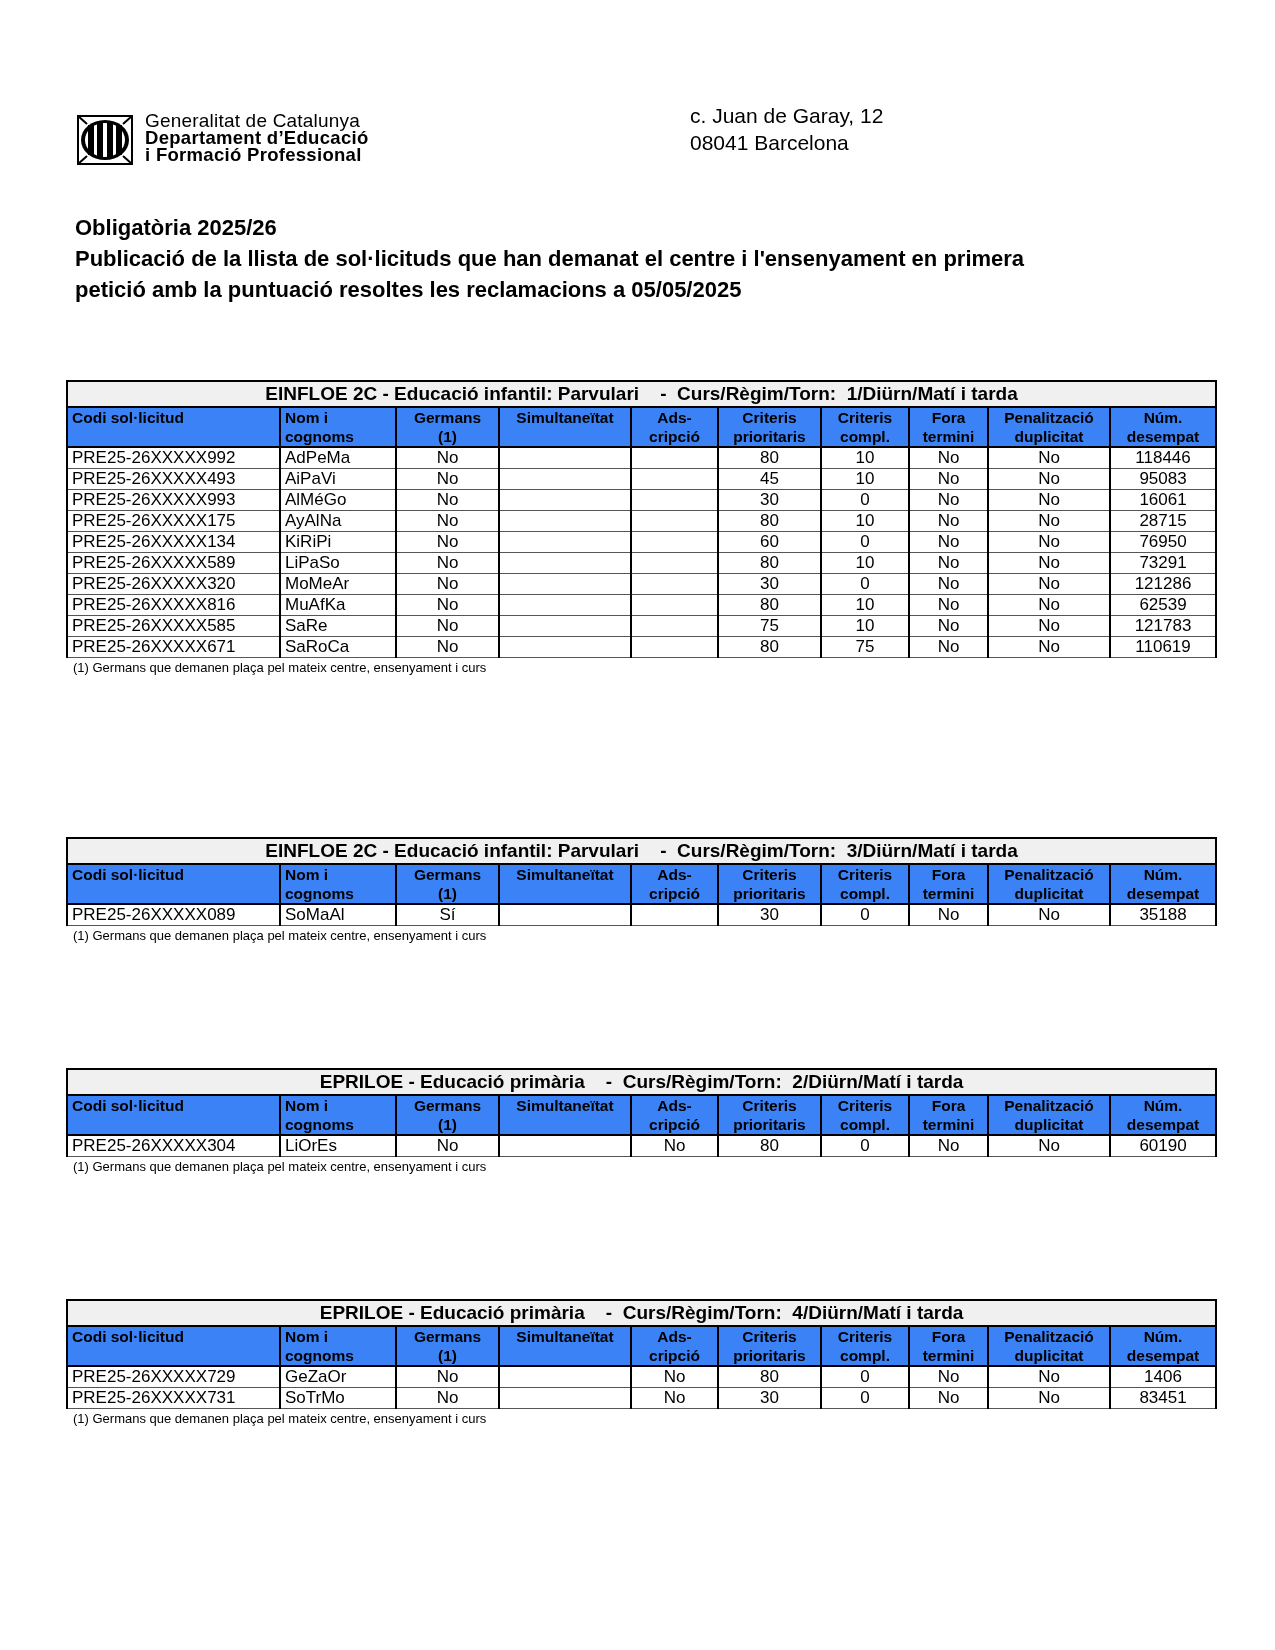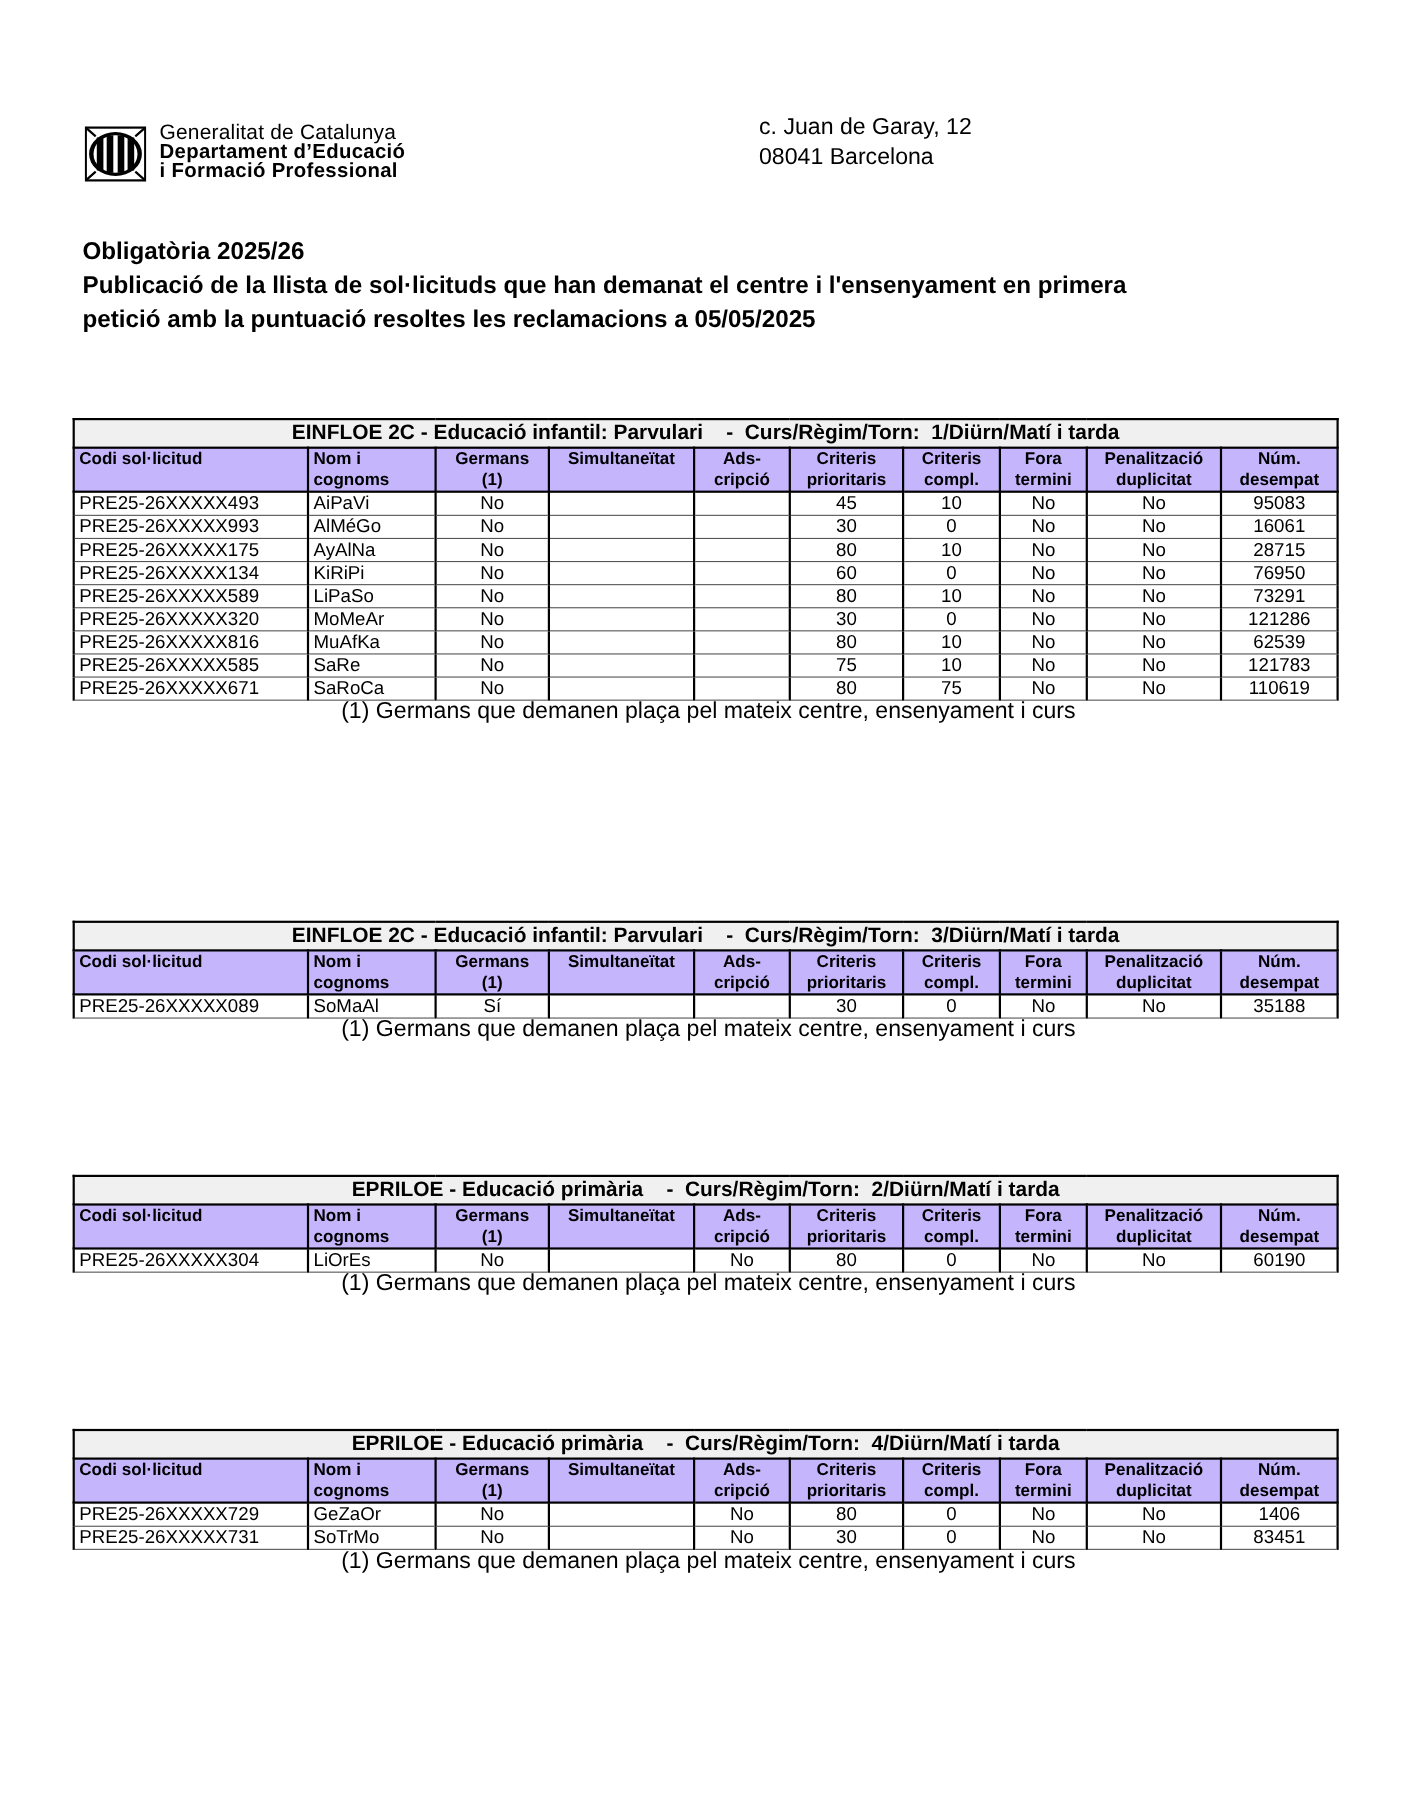--- a/index.html
+++ b/index.html
@@ -10,25 +10,25 @@
   .logo-line1 { font-size: 19px; font-weight: normal; letter-spacing: 0.2px; }
   .logo-line2, .logo-line3 { font-size: 18.5px; font-weight: bold; letter-spacing: 0.3px; }
   .school { position: absolute; left: 690px; top: 102px; font-size: 21px; line-height: 27px; }
   .titles { position: absolute; left: 75px; top: 212px; width: 1150px; }
   .title-line { font-size: 22px; font-weight: bold; line-height: 31px; }
   .section { position: absolute; left: 66px; width: 1149px; }
   table { border-collapse: collapse; width: 100%; table-layout: fixed; }
   th, td { border: 2px solid #000; padding: 0 4px; font-size: 17px; height: 20px; line-height: 20px; }
   td { border-top: 1px solid #555; border-bottom: 1px solid #555; }
   .caption-row th { background: #f0f0f0; font-size: 19px; font-weight: bold; text-align: center; height: 24px; line-height: 24px; border-left: 2px solid #000; border-right: 2px solid #000; margin-left: 43px;}
-  .head-row th { background: #c4b5fd; font-size: 15.5px; font-weight: bold; line-height: 19px; vertical-align: top; text-align: center; }
+  .head-row th { background: #3b82f6; font-size: 15.5px; font-weight: bold; line-height: 19px; vertical-align: top; text-align: center; }
   .head-row th.left { text-align: left; }
   td.c { text-align: center; }
   td.l { text-align: left; }
-  .footnote { font-size: 21px; line-height: 18px; margin-top: 1px; padding-left: 7px; text-align: center; }
+  .footnote { font-size: 13px; line-height: 18px; margin-top: 1px; padding-left: 7px; }
 </style>
 </head>
 <body>
 
 <div class="header">
   <svg class="logo-mark" viewBox="0 0 56 56">
     <rect x="1" y="4" width="54" height="48" fill="none" stroke="#000" stroke-width="2"></rect>
     <path d="M1 4 L10 12 M55 4 L46 12 M1 52 L10 44 M55 52 L46 44" stroke="#000" stroke-width="2"></path>
     <ellipse cx="28" cy="28" rx="24" ry="20" fill="#000"></ellipse>
     <ellipse cx="28" cy="28" rx="20" ry="17" fill="#fff"></ellipse>
@@ -81,20 +81,32 @@
         <th><span>Ads-</span><br><span>cripció</span></th>
         <th><span>Criteris</span><br><span>prioritaris</span></th>
         <th><span>Criteris</span><br><span>compl.</span></th>
         <th><span>Fora</span><br><span>termini</span></th>
         <th><span>Penalització</span><br><span>duplicitat</span></th>
         <th><span>Núm.</span><br><span>desempat</span></th>
       </tr>
     </thead>
     <tbody>
         <tr>
+          <td class="l">PRE25-26XXXXX992</td>
+          <td class="l">AdPeMa</td>
+          <td class="c">No</td>
+          <td class="c"></td>
+          <td class="c"></td>
+          <td class="c">80</td>
+          <td class="c">10</td>
+          <td class="c">No</td>
+          <td class="c">No</td>
+          <td class="c">118446</td>
+        </tr>
+        <tr>
           <td class="l">PRE25-26XXXXX493</td>
           <td class="l">AiPaVi</td>
           <td class="c">No</td>
           <td class="c"></td>
           <td class="c"></td>
           <td class="c">45</td>
           <td class="c">10</td>
           <td class="c">No</td>
           <td class="c">No</td>
           <td class="c">95083</td>

